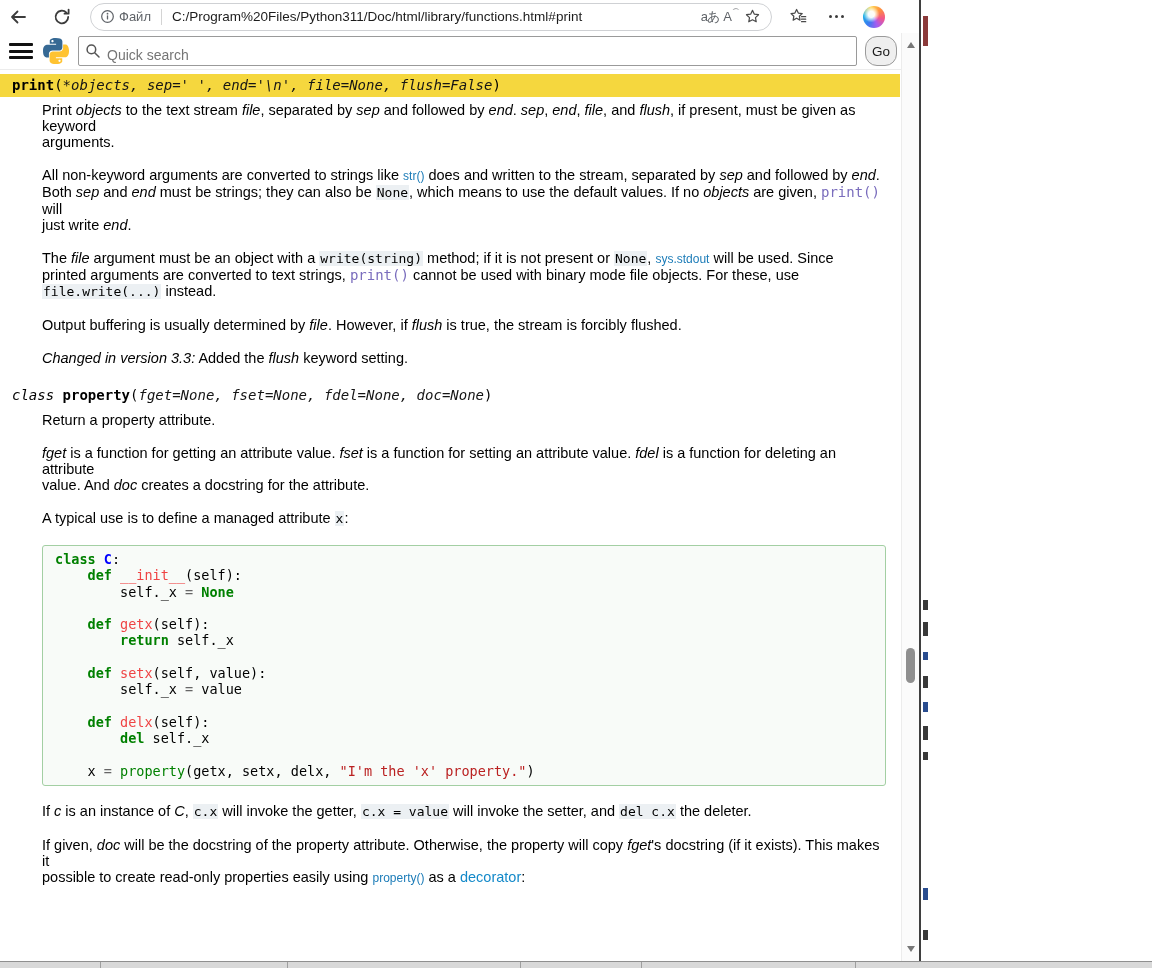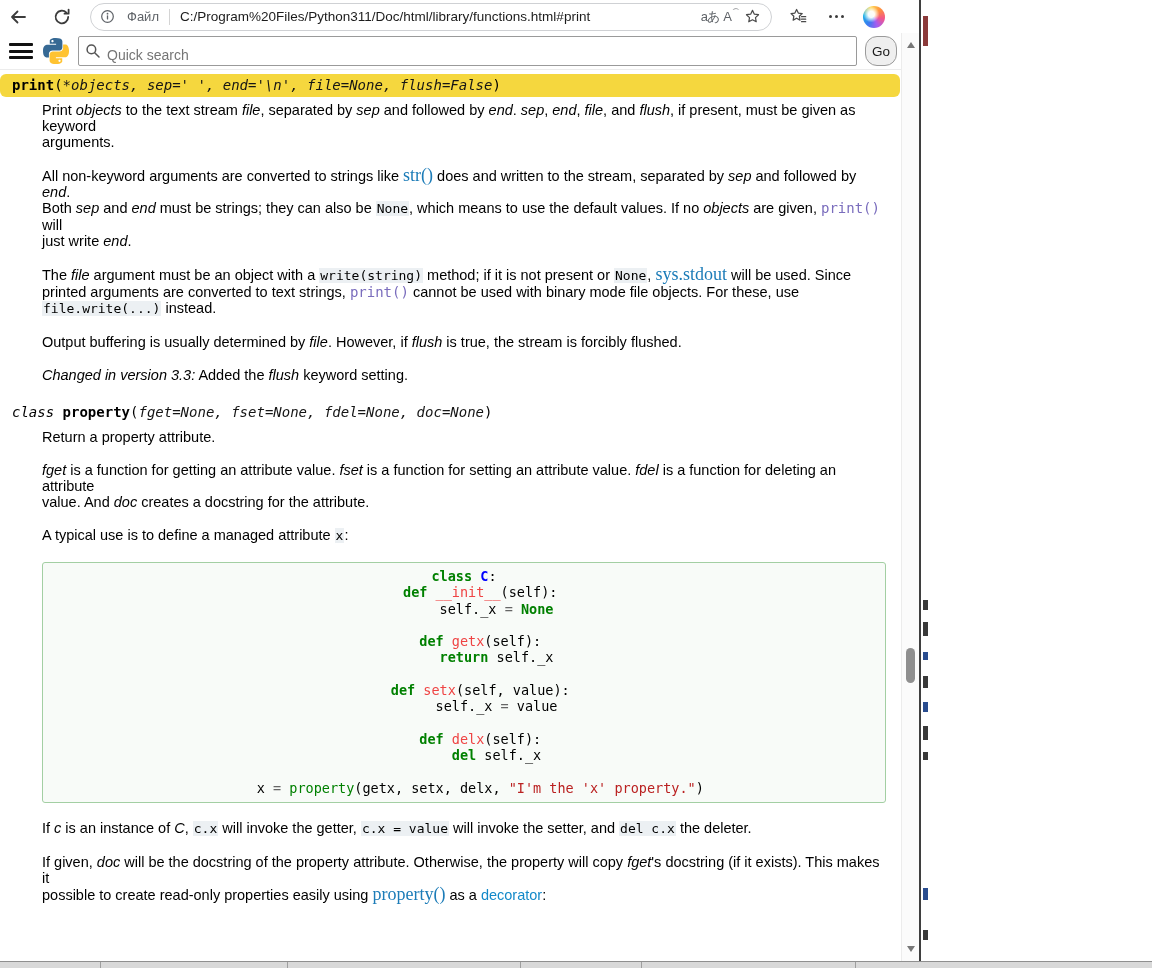--- a/index.html
+++ b/index.html
@@ -4,21 +4,21 @@
 <style>
   * { margin:0; padding:0; box-sizing:border-box; }
   html,body { width:1152px; height:968px; background:#fff; font-family:"Liberation Sans",sans-serif; overflow:hidden; position:relative; }
 
   .window { position:absolute; left:0; top:0; width:921px; height:968px; background:#fff; border-right:2px solid #3f3f3f; overflow:hidden; }
 
   
   .toolbar { height:33px; display:flex; align-items:center; padding:0 6px 0 4px; gap:2px; background:#fff; }
   .tb-btn { width:28px; height:28px; display:flex; align-items:center; justify-content:center; border-radius:4px; flex:0 0 auto; background:transparent; border:none; cursor:pointer; }
   .url-bar { flex:0 0 auto; width:682px; height:28px; border:1px solid #cfd1d4; border-radius:14px; display:flex; align-items:center; padding:0 10px 0 9px; gap:6px; background:#fff; }
-  .site-chip { color:#5f6368; font-size:13px; display:flex; align-items:center; gap:12px; }
+  .site-chip { color:#5f6368; font-size:13px; display:flex; align-items:center; gap:4px; }
   .url-divider { width:1px; height:16px; background:#d4d4d4; margin:0 4px; }
   .url-text { font-size:13.5px; color:#1c1c1c; white-space:nowrap; overflow:hidden; flex:1; }
   .pill-icons { display:flex; align-items:center; gap:4px; color:#5f6368; }
   .translate { font-size:13px; color:#5f6368; letter-spacing:-1px; }
   .read-aloud { font-size:13px; color:#5f6368; display:flex; align-items:flex-start; }
   .read-aloud .arcs { font-size:8px; margin-top:-2px; }
   .tb-right { display:flex; align-items:center; gap:10px; margin-left:10px; }
   .dots { display:flex; gap:3px; align-items:center; padding:4px; }
   .dots i { width:3px; height:3px; border-radius:50%; background:#3c3c3c; display:block; }
   .copilot { width:22px; height:22px; border-radius:50%;
@@ -37,36 +37,36 @@
   .go-btn { width:32px; height:30px; margin-left:-1px; border:1px solid #9a9a9a; background:#efefef; font-size:13.5px; color:#1b1b1b; border-radius:12px; cursor:pointer; font-family:"Liberation Sans",sans-serif; }
 
   
   .scroll-col { position:absolute; top:33px; right:0; width:18px; bottom:0; background:#fbfbfb; border-left:1px solid #ececec; z-index:4; }
   .scroll-up { position:absolute; top:9px; left:5px; width:0; height:0; border-left:4.5px solid transparent; border-right:4.5px solid transparent; border-bottom:6px solid #777; cursor:pointer; }
   .scroll-down { position:absolute; bottom:16px; left:5px; width:0; height:0; border-left:4.5px solid transparent; border-right:4.5px solid transparent; border-top:6px solid #777; cursor:pointer; }
   .scroll-thumb { position:absolute; left:4px; top:615px; width:9px; height:35px; background:#8f8f8f; border-radius:5px; cursor:pointer; }
 
   
   .content { position:absolute; left:0; right:19px; top:70px; bottom:0; overflow:hidden; background:#fff; }
-  dt.sig { font-family:"DejaVu Sans Mono",monospace; font-size:14px; color:#000; padding:3px 2px 4px 12px; white-space:nowrap;border-radius:6px; }
+  dt.sig { font-family:"DejaVu Sans Mono",monospace; font-size:14px; color:#000; padding:3px 2px 4px 12px; white-space:nowrap; }
   dt.highlight { background:#f5d73e; margin-top:4px; }
   dt.plain { margin-top:18px; }
   .seg-signame { font-weight:bold; }
   .seg-sigkw { font-style:italic; }
   .seg-sigparam { font-style:italic; color:#151515; }
   dd.body { margin:0 14px 0 42px; }
   dd.body p { font-size:14.5px; line-height:16px; color:#000; margin:17px 0; }
   dd.body p.first { margin-top:5px; }
   .seg-em { font-style:italic; }
   .seg-code { font-family:"DejaVu Sans Mono",monospace; font-size:13px; background:#ecf0f3; padding:0 1px; }
-  .seg-codelink { font-family:Liberation Serif, serif; font-size:18px; color:#1c7cb8; cursor:pointer; }
+  .seg-codelink { font-family:Liberation Sans, sans-serif; font-size:12px; color:#1c7cb8; cursor:pointer; }
   .seg-codelinkv { font-family:"DejaVu Sans Mono",monospace; font-size:14px; color:#7a6dbd; cursor:pointer; }
   .seg-link { color:#1389c9; cursor:pointer; }
 
-  .codeblock { margin:18px 14px 17px 42px; border:1px solid #a3cfa3; border-radius:3px; background:#f8fbf8; padding:5px 12px 6px 12px; font-family:"DejaVu Sans Mono",monospace; font-size:13.5px; line-height:16.3px; color:#000;text-align:center; }
+  .codeblock { margin:18px 14px 17px 42px; border:1px solid #a3cfa3; border-radius:3px; background:#f8fbf8; padding:5px 12px 6px 12px; font-family:"DejaVu Sans Mono",monospace; font-size:13.5px; line-height:16.3px; color:#000; }
   .code-line { white-space:pre; }
   .tk-k  { color:#008000; font-weight:bold; }
   .tk-nc { color:#0000ff; font-weight:bold; }
   .tk-nf { color:#ef4444; }
   .tk-kc { color:#008000; font-weight:bold; }
   .tk-nb { color:#008000; }
   .tk-s  { color:#ba2121; }
   .tk-o  { color:#666666; }
 
   

